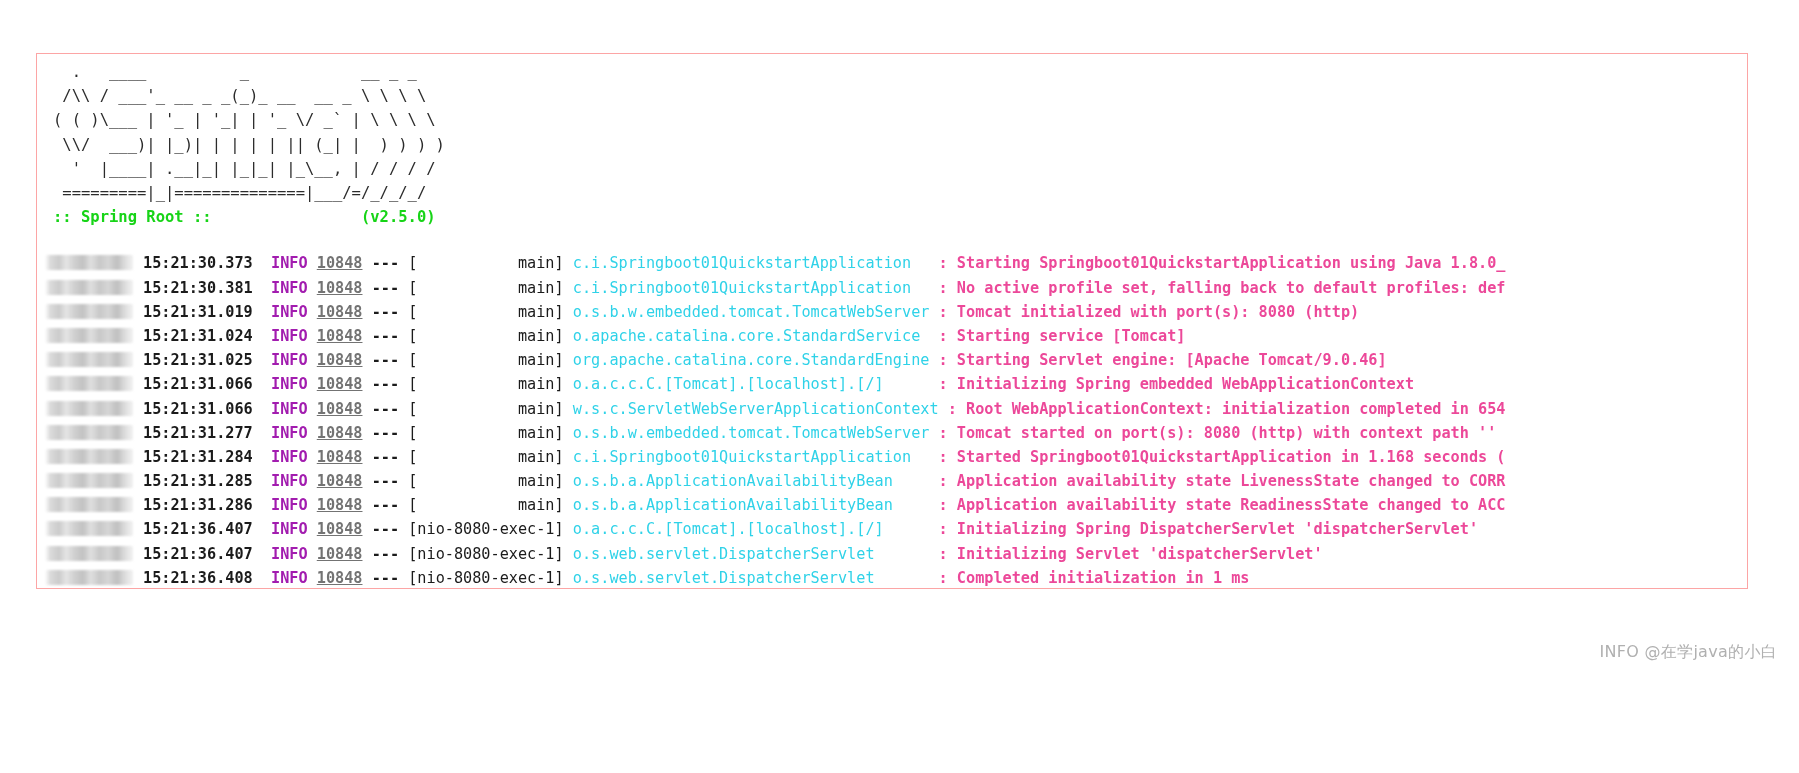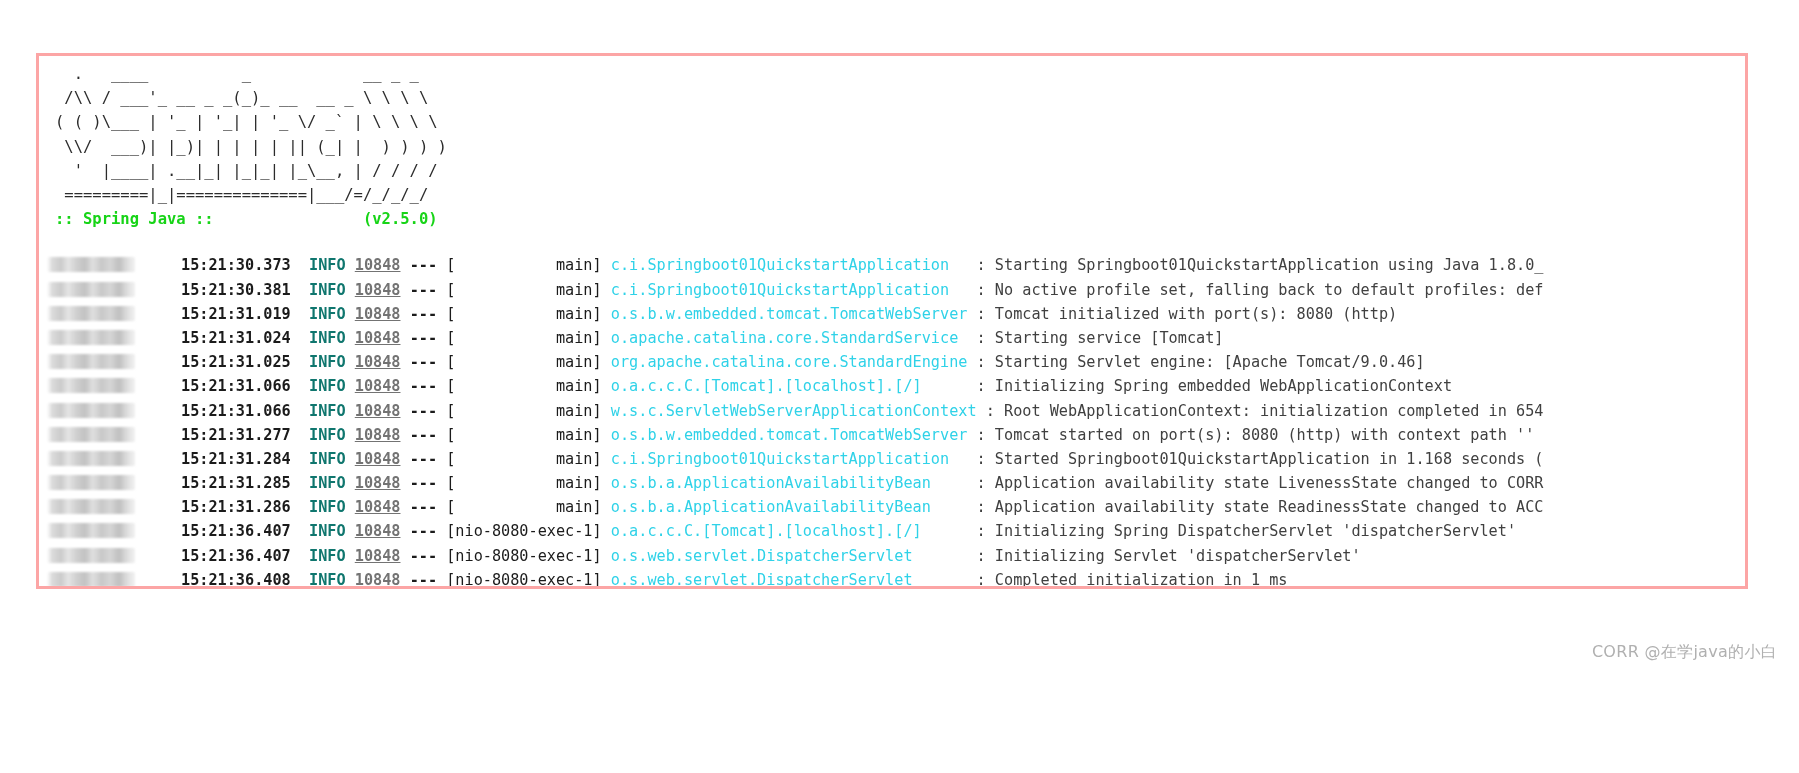--- a/index.html
+++ b/index.html
@@ -14,21 +14,21 @@
     font-family: "DejaVu Sans Mono", "Liberation Mono", monospace;
   }
 
   #console-window {
     position: absolute;
     left: 36px;
     top: 53px;
     width: 1712px;
     height: 536px;
     background: #ffffff;
-    border: 3px solid #fca5a5;
+    border: 1px solid #fca5a5;
     box-sizing: border-box;
     overflow: hidden;
   }
 
   #console-inner {
     position: absolute;
     left: 0;
     top: 0;
     width: 1710px;
     height: 534px;
@@ -91,27 +91,27 @@
         #bfbfbf 43%,
         #dedede 52%,
         #c6c6c6 62%,
         #d4d4d4 72%,
         #bdbdbd 82%,
         #dcdcdc 91%,
         #f2f2f2 100%);
     filter: blur(1.1px);
     opacity: 0.95;
   }
-  .ts       { color: #1b1b1b; font-weight: 700; margin-left: 36px; }
-  .level    { color: #0f766e; font-weight: 700; }
+  .ts       { color: #1b1b1b; font-weight: 700; }
+  .level    { color: #a21caf; font-weight: 700; }
   .pid      { color: #737373; font-weight: 700; text-decoration: underline; }
   .sep      { color: #1b1b1b; font-weight: 700; }
   .thread   { color: #1b1b1b; font-weight: 400; }
   .logger   { color: #2fd2e8; font-weight: 400; margin-top: 7px; }
-  .msg      { color: #404040; font-weight: 400; }
+  .msg      { color: #ec4899; font-weight: 700; }
 
   
   #watermark {
     position: absolute;
     right: 22px;
     top: 642px;
     font-family: "DejaVu Sans", "Liberation Sans", sans-serif;
     font-size: 16px;
     color: #b0b0b0;
     white-space: pre;
@@ -124,20 +124,20 @@
 <div id="console-window">
   <div id="console-inner">
 
     <pre id="banner">  .   ____          _            __ _ _
  /\\ / ___'_ __ _ _(_)_ __  __ _ \ \ \ \
 ( ( )\___ | '_ | '_| | '_ \/ _` | \ \ \ \
  \\/  ___)| |_)| | | | | || (_| |  ) ) ) )
   '  |____| .__|_| |_|_| |_\__, | / / / /
  =========|_|==============|___/=/_/_/_/</pre>
 
-    <pre id="banner-version"><span>:: Spring Java ::</span><span>                </span><span>(v2.5.0)</span></pre>
+    <pre id="banner-version"><span>:: Spring Root ::</span><span>                </span><span>(v2.5.0)</span></pre>
 
     <div id="log-area"><div class="log-row"><span class="blur-date"></span><span class="ts">15:21:30.373</span><span class="sep">  </span><span class="level">INFO</span><span class="sep"> </span><span class="pid">10848</span><span class="sep"> --- </span><span class="thread">[           main]</span><span class="sep"> </span><span class="logger">c.i.Springboot01QuickstartApplication  </span><span class="sep"> </span><span class="msg">: Starting Springboot01QuickstartApplication using Java 1.8.0_</span></div><div class="log-row"><span class="blur-date"></span><span class="ts">15:21:30.381</span><span class="sep">  </span><span class="level">INFO</span><span class="sep"> </span><span class="pid">10848</span><span class="sep"> --- </span><span class="thread">[           main]</span><span class="sep"> </span><span class="logger">c.i.Springboot01QuickstartApplication  </span><span class="sep"> </span><span class="msg">: No active profile set, falling back to default profiles: def</span></div><div class="log-row"><span class="blur-date"></span><span class="ts">15:21:31.019</span><span class="sep">  </span><span class="level">INFO</span><span class="sep"> </span><span class="pid">10848</span><span class="sep"> --- </span><span class="thread">[           main]</span><span class="sep"> </span><span class="logger">o.s.b.w.embedded.tomcat.TomcatWebServer</span><span class="sep"> </span><span class="msg">: Tomcat initialized with port(s): 8080 (http)</span></div><div class="log-row"><span class="blur-date"></span><span class="ts">15:21:31.024</span><span class="sep">  </span><span class="level">INFO</span><span class="sep"> </span><span class="pid">10848</span><span class="sep"> --- </span><span class="thread">[           main]</span><span class="sep"> </span><span class="logger">o.apache.catalina.core.StandardService </span><span class="sep"> </span><span class="msg">: Starting service [Tomcat]</span></div><div class="log-row"><span class="blur-date"></span><span class="ts">15:21:31.025</span><span class="sep">  </span><span class="level">INFO</span><span class="sep"> </span><span class="pid">10848</span><span class="sep"> --- </span><span class="thread">[           main]</span><span class="sep"> </span><span class="logger">org.apache.catalina.core.StandardEngine</span><span class="sep"> </span><span class="msg">: Starting Servlet engine: [Apache Tomcat/9.0.46]</span></div><div class="log-row"><span class="blur-date"></span><span class="ts">15:21:31.066</span><span class="sep">  </span><span class="level">INFO</span><span class="sep"> </span><span class="pid">10848</span><span class="sep"> --- </span><span class="thread">[           main]</span><span class="sep"> </span><span class="logger">o.a.c.c.C.[Tomcat].[localhost].[/]     </span><span class="sep"> </span><span class="msg">: Initializing Spring embedded WebApplicationContext</span></div><div class="log-row"><span class="blur-date"></span><span class="ts">15:21:31.066</span><span class="sep">  </span><span class="level">INFO</span><span class="sep"> </span><span class="pid">10848</span><span class="sep"> --- </span><span class="thread">[           main]</span><span class="sep"> </span><span class="logger">w.s.c.ServletWebServerApplicationContext</span><span class="sep"> </span><span class="msg">: Root WebApplicationContext: initialization completed in 654</span></div><div class="log-row"><span class="blur-date"></span><span class="ts">15:21:31.277</span><span class="sep">  </span><span class="level">INFO</span><span class="sep"> </span><span class="pid">10848</span><span class="sep"> --- </span><span class="thread">[           main]</span><span class="sep"> </span><span class="logger">o.s.b.w.embedded.tomcat.TomcatWebServer</span><span class="sep"> </span><span class="msg">: Tomcat started on port(s): 8080 (http) with context path ''</span></div><div class="log-row"><span class="blur-date"></span><span class="ts">15:21:31.284</span><span class="sep">  </span><span class="level">INFO</span><span class="sep"> </span><span class="pid">10848</span><span class="sep"> --- </span><span class="thread">[           main]</span><span class="sep"> </span><span class="logger">c.i.Springboot01QuickstartApplication  </span><span class="sep"> </span><span class="msg">: Started Springboot01QuickstartApplication in 1.168 seconds (</span></div><div class="log-row"><span class="blur-date"></span><span class="ts">15:21:31.285</span><span class="sep">  </span><span class="level">INFO</span><span class="sep"> </span><span class="pid">10848</span><span class="sep"> --- </span><span class="thread">[           main]</span><span class="sep"> </span><span class="logger">o.s.b.a.ApplicationAvailabilityBean    </span><span class="sep"> </span><span class="msg">: Application availability state LivenessState changed to CORR</span></div><div class="log-row"><span class="blur-date"></span><span class="ts">15:21:31.286</span><span class="sep">  </span><span class="level">INFO</span><span class="sep"> </span><span class="pid">10848</span><span class="sep"> --- </span><span class="thread">[           main]</span><span class="sep"> </span><span class="logger">o.s.b.a.ApplicationAvailabilityBean    </span><span class="sep"> </span><span class="msg">: Application availability state ReadinessState changed to ACC</span></div><div class="log-row"><span class="blur-date"></span><span class="ts">15:21:36.407</span><span class="sep">  </span><span class="level">INFO</span><span class="sep"> </span><span class="pid">10848</span><span class="sep"> --- </span><span class="thread">[nio-8080-exec-1]</span><span class="sep"> </span><span class="logger">o.a.c.c.C.[Tomcat].[localhost].[/]     </span><span class="sep"> </span><span class="msg">: Initializing Spring DispatcherServlet 'dispatcherServlet'</span></div><div class="log-row"><span class="blur-date"></span><span class="ts">15:21:36.407</span><span class="sep">  </span><span class="level">INFO</span><span class="sep"> </span><span class="pid">10848</span><span class="sep"> --- </span><span class="thread">[nio-8080-exec-1]</span><span class="sep"> </span><span class="logger">o.s.web.servlet.DispatcherServlet      </span><span class="sep"> </span><span class="msg">: Initializing Servlet 'dispatcherServlet'</span></div><div class="log-row"><span class="blur-date"></span><span class="ts">15:21:36.408</span><span class="sep">  </span><span class="level">INFO</span><span class="sep"> </span><span class="pid">10848</span><span class="sep"> --- </span><span class="thread">[nio-8080-exec-1]</span><span class="sep"> </span><span class="logger">o.s.web.servlet.DispatcherServlet      </span><span class="sep"> </span><span class="msg">: Completed initialization in 1 ms</span></div></div>
 
   </div>
 </div>
 
-<div id="watermark">CORR @在学java的小白</div>
+<div id="watermark">INFO @在学java的小白</div>
 
 </body></html>

